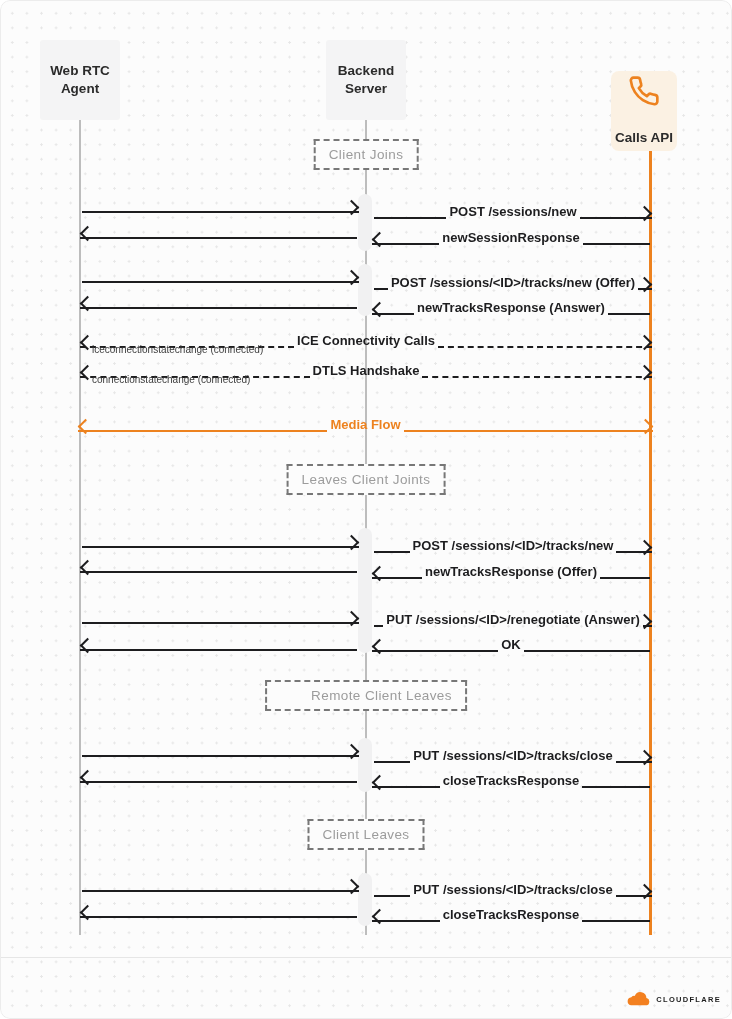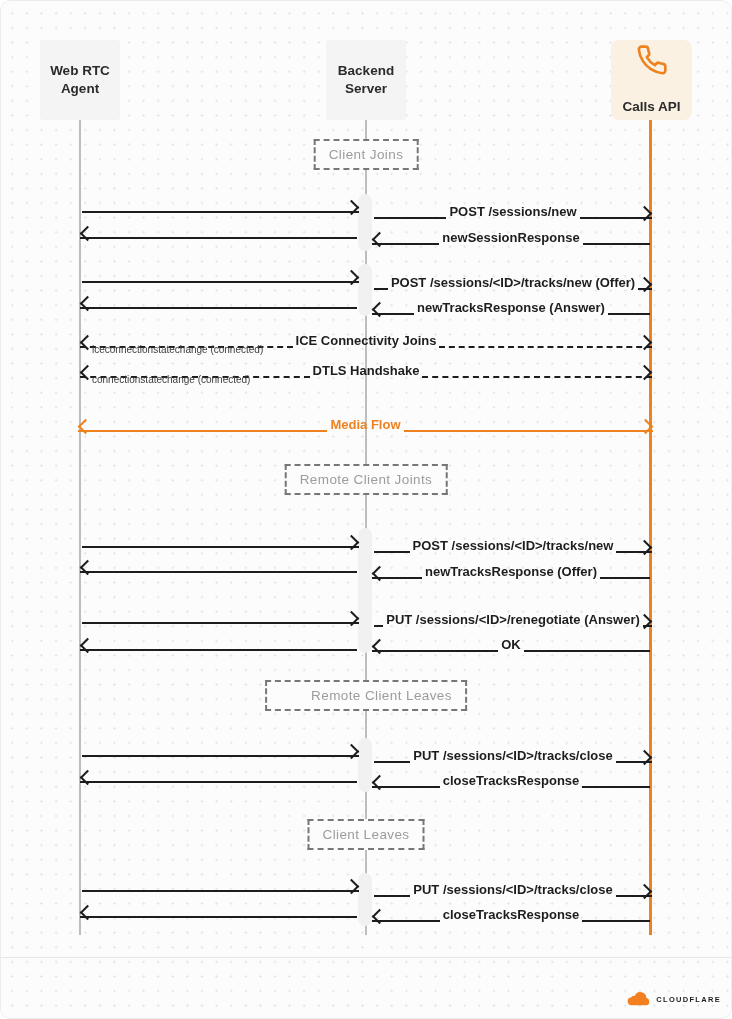--- a/index.html
+++ b/index.html
@@ -18,21 +18,21 @@
     background-size:14.6px 14.6px;background-position:5px 6px;
     border-radius:10px;
   }
   .frame{position:absolute;inset:0;border:1px solid #ececec;border-radius:10px;pointer-events:none;z-index:40;}
   
   .lifeline{position:absolute;top:119px;height:816px;width:2px;background:var(--lifeline);}
   .lifeline.orange{width:2.5px;background:var(--orange);}
   
   .actor{position:absolute;top:40px;width:80px;height:80px;background:#F4F4F5;border-radius:3px;
     display:flex;flex-direction:column;align-items:center;justify-content:center;z-index:5;}
-  .actor.calls{background:#FBF1E3;border-radius:8px;width:81px;gap:22px;}
+  .actor.calls{background:#FBF1E3;border-radius:8px;width:66px;gap:22px;margin-top:31px;}
   .actor-label{font-size:13.5px;font-weight:700;color:#2B2B2B;text-align:center;line-height:1.3;}
   .phone-icon{color:var(--orange);line-height:0;}
   
   .activation{position:absolute;left:358px;width:14px;background:#F1F1F2;border-radius:7px;z-index:6;}
   
   .section{position:absolute;left:366px;transform:translateX(-50%);background:var(--pagebg);
     border:2px dashed #777;color:#9C9C9C;font-size:13.5px;font-weight:500;letter-spacing:.4px;
     padding:6px 13px;white-space:nowrap;z-index:8;}
   
   .msg{position:absolute;display:flex;align-items:flex-end;height:20px;z-index:10;}
@@ -65,21 +65,21 @@
 
   <div id="layer-activations">
       <div class="activation" style="top: 194px; height: 57px;"></div>
       <div class="activation" style="top: 264px; height: 52px;"></div>
       <div class="activation" style="top: 528px; height: 125px;"></div>
       <div class="activation" style="top: 738px; height: 54px;"></div>
       <div class="activation" style="top: 873px; height: 53px;"></div>
     </div>
   <div id="layer-sections">
       <div class="section" style="top: 139px;">Client Joins</div>
-      <div class="section" style="top: 464px;">Remote Client Joints</div>
+      <div class="section" style="top: 464px;">Leaves Client Joints</div>
       <div class="section" style="top: 680px; padding-left: 44px;">Remote Client Leaves</div>
       <div class="section" style="top: 819px;">Client Leaves</div>
     </div>
   <div id="layer-messages">
       <div class="msg solid" style="left: 82px; width: 275px; top: 193px;">
         <div class="seg"></div>
         <span class="head h-right"></span>
       </div>
       <div class="msg solid" style="left: 374px; width: 276px; top: 199px;">
         <div class="seg"></div>
@@ -113,21 +113,21 @@
       </div>
       <div class="msg solid" style="left: 374px; width: 276px; top: 295px;">
         <span class="head h-left"></span>
         <div class="seg"></div>
         <span class="lbl">newTracksResponse (Answer)</span>
         <div class="seg"></div>
       </div>
       <div class="msg dashed" style="left: 82px; width: 568px; top: 328px;">
         <span class="head h-left"></span>
         <div class="seg"></div>
-        <span class="lbl">ICE Connectivity Joins</span>
+        <span class="lbl">ICE Connectivity Calls</span>
         <div class="seg"></div>
         <span class="head h-right"></span>
       </div>
       <div class="sub" style="top: 344px;">iceconnectionstatechange (connected)</div>
       <div class="msg dashed" style="left: 82px; width: 568px; top: 358px;">
         <span class="head h-left"></span>
         <div class="seg"></div>
         <span class="lbl">DTLS Handshake</span>
         <div class="seg"></div>
         <span class="head h-right"></span>

